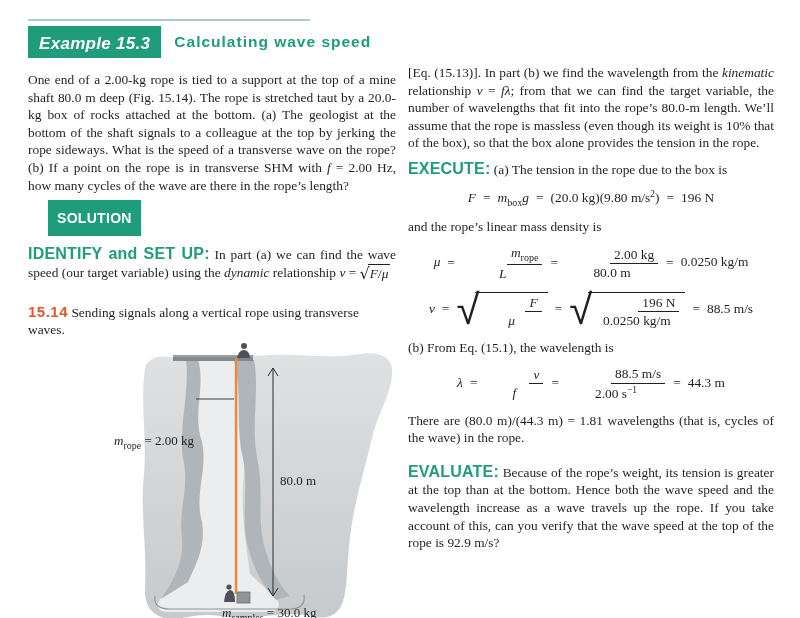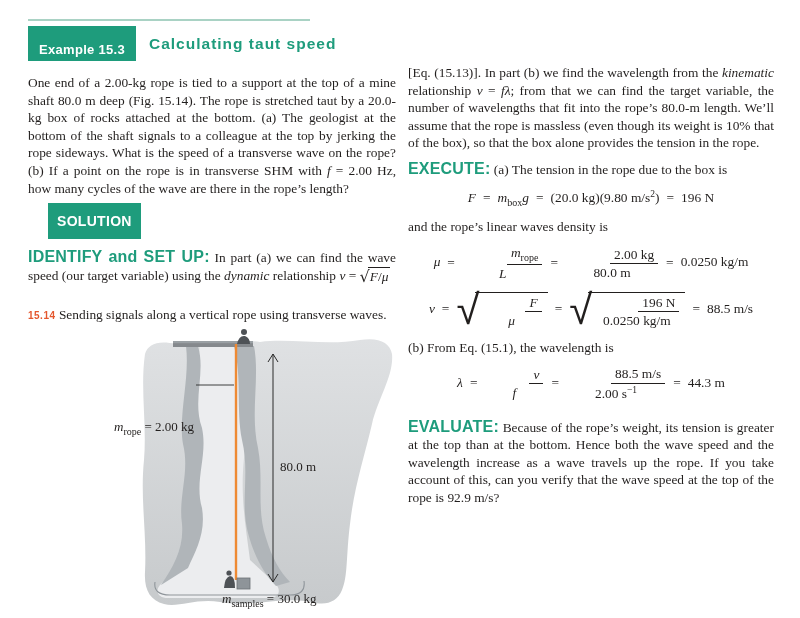--- a/index.html
+++ b/index.html
@@ -6,21 +6,21 @@
   .page{position:relative;width:800px;height:618px;background:#ffffff;overflow:hidden;
         font-family:"Liberation Serif", serif;color:#221f1e;}
   .col{position:absolute;top:0;}
   .col-left{left:28px;top:19px;width:368px;}
   .col-right{left:408px;top:64px;width:366px;}
 
   .top-rule{width:282px;height:2px;background:var(--teal-rule);}
   .header-row{display:flex;align-items:center;gap:13px;margin-top:5px;margin-bottom:13px;}
   .badge{background:var(--teal);color:#ffffff;font-family:"Liberation Sans",sans-serif;
          font-weight:bold;letter-spacing:.3px;}
-  .example-badge{font-size:13px;padding:16px 11px 4px 11px;}
+  .example-badge{font-size:17px;padding:8px 11px 4px 11px;font-style:italic;}
   .example-title{color:var(--teal);font-family:"Liberation Sans",sans-serif;font-weight:bold;
                  font-size:15.5px;letter-spacing:1px;}
   .solution-badge{display:inline-block;font-size:14px;padding:10px 9px;margin:6px 0 9px 20px;}
   .inline-head{color:var(--teal);font-family:"Liberation Sans",sans-serif;font-weight:bold;
                font-size:16px;letter-spacing:.2px;}
 
   .para{margin:0;text-align:justify;font-size:13.4px;line-height:17.6px;} .mt8{margin-top:8px;} .mt16{margin-top:16px;}
 
   sub{font-size:10px;} sup{font-size:9.5px;}
 
@@ -34,21 +34,21 @@
   .sqrt .sign{font-family:"DejaVu Sans",sans-serif;font-weight:200;line-height:.85;margin-right:-4px;}
   .sqrt.big .sign{font-size:42px;}
   .sqrt .body{display:inline-block;border-top:1.2px solid #221f1e;padding:2px 5px 0;}
   .sqrt-inline{display:inline-flex;align-items:center;vertical-align:middle;}
   .sqrt-inline .sign{font-family:"DejaVu Sans",sans-serif;font-size:16px;line-height:1;margin-right:-2px;}
   .sqrt-inline .body{display:inline-block;border-top:1px solid #221f1e;padding:0 2px;}
 
   
   .fig-caption{margin:20px 0 4px;font-size:13.4px;line-height:17px;text-align:left;}
   .fig-num{color:var(--fig-number-orange);font-family:"Liberation Sans",sans-serif;
-           font-weight:bold;font-size:10px;letter-spacing:.5px;}
+           font-weight:bold;font-size:15px;letter-spacing:.5px;}
   .figure{position:relative;width:368px;height:290px;}
   .figure svg{position:absolute;left:0;top:0;}
   .fig-label{position:absolute;font-size:13px;line-height:15px;white-space:nowrap;}
   .rope-label{left:28px;top:47px;width:138px;text-align:right;margin-top:44px;}
   .depth-label{left:252px;top:131px;}
   .samples-label{left:194px;top:263px;}
 
   .rock{fill:url(#rockGrad);}
   .shaft-int{fill:#ecedef;}
   .wall{fill:#b0b5b9;}
@@ -62,21 +62,21 @@
 </style>
 </head>
 <body>
 
 <div class="page">
 
   <div class="col col-left">
     <div class="top-rule"></div>
     <div class="header-row">
       <span class="badge example-badge">Example 15.3</span>
-      <span class="example-title">Calculating taut speed</span>
+      <span class="example-title">Calculating wave speed</span>
     </div>
 
     <p class="para"><span>One end of a 2.00-kg rope is tied to a support at the top of a mine shaft 80.0 m deep (Fig. 15.14). The rope is stretched taut by a 20.0-kg box of rocks attached at the bottom. (a) The geologist at the bottom of the shaft signals to a colleague at the top by jerking the rope sideways. What is the speed of a transverse wave on the rope? (b) If a point on the rope is in transverse SHM with </span><i>f</i><span> = 2.00 Hz, how many cycles of the wave are there in the rope’s length?</span></p>
 
     <div class="badge solution-badge">SOLUTION</div>
 
     <p class="para"><span class="inline-head">IDENTIFY and SET UP:</span><span> In part (a) we can find the wave speed (our target variable) using the </span><i>dynamic</i><span> relationship </span><i>v</i><span> = </span><span class="sqrt-inline">
           <span class="sign">√</span>
           <span class="body"><i>F</i><span>/</span><i>μ</i></span>
         </span></p>
@@ -142,33 +142,34 @@
     </div>
   </div>
 
   <div class="col col-right">
     <p class="para"><span>[Eq. (15.13)]. In part (b) we find the wavelength from the </span><i>kinematic</i><span> relationship </span><i>v</i><span> = </span><i>fλ</i><span>; from that we can find the target variable, the number of wavelengths that fit into the rope’s 80.0-m length. We’ll assume that the rope is massless (even though its weight is 10% that of the box), so that the box alone provides the tension in the rope.</span></p>
 
     <p class="para mt8"><span class="inline-head">EXECUTE:</span><span> (a) The tension in the rope due to the box is</span></p>
 
     <div class="eqrow"><i>F</i><span class="eqs">=</span><i>m</i><sub>box</sub><i>g</i><span class="eqs">=</span><span><span>(20.0 kg)(9.80 m/s</span><sup>2</sup><span>)</span></span><span class="eqs">=</span><span>196 N</span></div>
 
-    <p class="para">and the rope’s linear waves density is</p>
+    <p class="para">and the rope’s linear mass density is</p>
 
     <div class="eqrow"><i>μ</i><span class="eqs">=</span><span class="frac"><span class="num"><i>m</i><sub>rope</sub></span><span class="den"><i>L</i></span></span><span class="eqs">=</span><span class="frac"><span class="num">2.00 kg</span><span class="den">80.0 m</span></span><span class="eqs">=</span><span>0.0250 kg/m</span></div>
 
 
     <div class="eqrow"><i>v</i><span class="eqs">=</span><span class="sqrt big">
           <span class="sign">√</span>
           <span class="body"><span class="frac"><span class="num"><i>F</i></span><span class="den"><i>μ</i></span></span></span>
         </span><span class="eqs">=</span><span class="sqrt big">
           <span class="sign">√</span>
           <span class="body"><span class="frac"><span class="num">196 N</span><span class="den">0.0250 kg/m</span></span></span>
         </span><span class="eqs">=</span><span>88.5 m/s</span></div>
 
     <p class="para">(b) From Eq. (15.1), the wavelength is</p>
 
     <div class="eqrow"><i>λ</i><span class="eqs">=</span><span class="frac"><span class="num"><i>v</i></span><span class="den"><i>f</i></span></span><span class="eqs">=</span><span class="frac"><span class="num">88.5 m/s</span><span class="den"><span>2.00 s</span><sup>−1</sup></span></span><span class="eqs">=</span><span>44.3 m</span></div>
 
+    <p class="para">There are (80.0 m)/(44.3 m) = 1.81 wavelengths (that is, cycles of the wave) in the rope.</p>
 
     <p class="para mt16"><span class="inline-head">EVALUATE:</span><span> Because of the rope’s weight, its tension is greater at the top than at the bottom. Hence both the wave speed and the wavelength increase as a wave travels up the rope. If you take account of this, can you verify that the wave speed at the top of the rope is 92.9 m/s?</span></p>
   </div>
 </div>
 
 </body></html>

